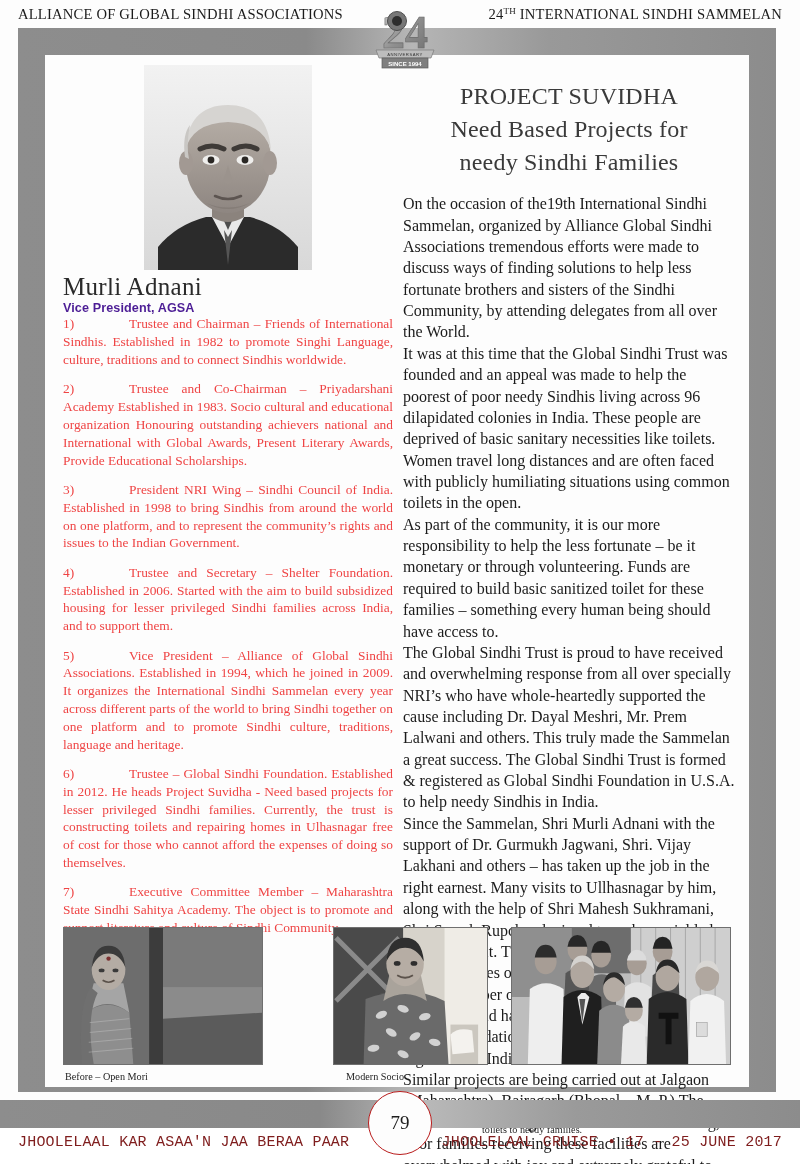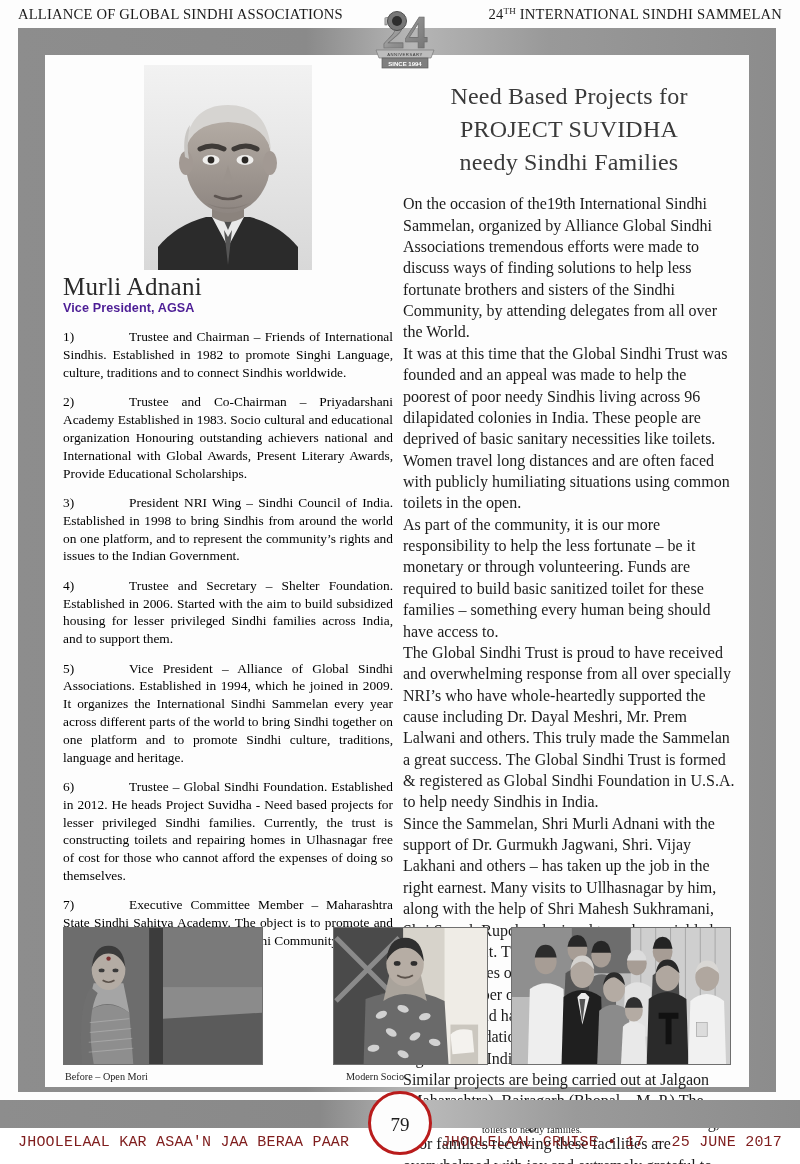--- a/index.html
+++ b/index.html
@@ -88,25 +88,24 @@
     font-family: "Liberation Sans", sans-serif;
     font-size: 12.6px;
     font-weight: bold;
     color: #4c1d95;
     margin-top: 1px;
     letter-spacing: .1px;
   }
 
   
   .bio {
-    margin-top: 13px;
     font-size: 13.4px;
     line-height: 1.33;
     text-align: justify;
-    color: #000000;
+    color: #ef4444;
   }
   .bio p { margin-bottom: 11.5px; }
   .bio .num { display: inline-block; width: 66px; }
 
   
   .headline {
     text-align: center;
     font-family: "Liberation Serif", serif;
     font-size: 24px;
     line-height: 1.38;
@@ -157,21 +156,21 @@
   .footbar {
     position: absolute;
     left: 0; top: 1100px;
     width: 800px; height: 28px;
     background: linear-gradient(90deg,#8d8d8d 0%, #898989 40%, #b9b9b9 53%, #9a9a9a 72%, #8c8c8c 100%);
   }
   .pagenum {
     position: absolute;
     left: 368px; top: 1091px;
     width: 64px; height: 64px;
-    border: 3px solid #b91c1c;
+    border: 1px solid #b91c1c;
     border-radius: 50%;
     background: #fdfdfd;
     text-align: center;
     line-height: 62px;
     font-size: 19px;
     color: #1e1e1e;
     z-index: 9;
   }
   .footline {
     position: absolute;
@@ -273,22 +272,22 @@
         <p><span class="num">3)</span><span>President NRI Wing – Sindhi Council of  India. Established in 1998 to bring Sindhis from around the world on one platform, and to represent the community’s rights and issues to the Indian Government.</span></p>
         <p><span class="num">4)</span><span>Trustee and Secretary – Shelter Foundation. Established in 2006. Started with the aim to build subsidized housing for lesser privileged Sindhi families across  India, and to support them.</span></p>
         <p><span class="num">5)</span><span>Vice President – Alliance of Global Sindhi Associations. Established in 1994, which he joined in 2009. It organizes the International Sindhi Sammelan every year across different parts of the world to bring Sindhi together on one platform and to promote Sindhi culture, traditions, language and heritage.</span></p>
         <p><span class="num">6)</span><span>Trustee – Global Sindhi Foundation. Established in 2012. He heads Project Suvidha -  Need based projects for lesser privileged Sindhi families. Currently, the trust is constructing toilets and repairing homes in Ulhasnagar free of cost for those who cannot afford the expenses of doing so themselves.</span></p>
         <p><span class="num">7)</span><span>Executive Committee Member – Maharashtra State Sindhi Sahitya Academy. The object is to promote and support literature and culture of Sindhi Community.</span></p>
       </div>
     </div>
 
     <div class="col-right">
       <div class="headline">
+        <div>PROJECT SUVIDHA</div>
         <div>Need Based Projects for</div>
-        <div>PROJECT SUVIDHA</div>
         <div>needy Sindhi Families</div>
       </div>
 
       <div class="body-copy">
         <p>On the occasion of the19th International Sindhi Sammelan, organized by Alliance Global Sindhi Associations tremendous efforts were made to discuss ways of finding solutions to help less fortunate brothers and sisters of the Sindhi Community, by attending delegates from all over the World.</p>
         <p>It was at this time that the Global Sindhi Trust was founded and an appeal was made to help the poorest of poor needy Sindhis living across 96 dilapidated colonies in India. These people are deprived of basic sanitary necessities like toilets. Women travel long distances and are often faced with publicly humiliating situations using common toilets in the open.</p>
         <p>As part of the community, it is our more responsibility to help the less fortunate – be it monetary or through volunteering. Funds are required to build basic sanitized toilet for these families – something every human being should have access to.</p>
         <p>The Global Sindhi Trust is proud to have received and overwhelming response from all over specially NRI’s who have whole-heartedly supported the cause including Dr. Dayal Meshri, Mr. Prem Lalwani and others. This truly made the Sammelan a great success. The Global Sindhi Trust is formed &amp; registered as Global Sindhi Foundation in U.S.A. to help needy Sindhis in India.</p>
         <p>Since the Sammelan, Shri Murli Adnani with the support of Dr. Gurmukh Jagwani, Shri. Vijay Lakhani and others – has taken up the job in the right earnest. Many visits to Ullhasnagar by him, along with the help of Shri Mahesh Sukhramani, Shri Suresh Rupchandani and team have yielded positive result. The construction of modern toilets in the premises of the lesser privileged begun soon after. A number of toilets have since been completed and handed over free of cost. The Global Foundation (Trust) is also formed and registered in India.</p>
         <p>Similar projects are being carried out at Jalgaon (Maharashtra), Bairagarh (Bhopal – M. P.) The work of constructing more toilets is in full swing, poor families receiving these facilities are overwhelmed with joy and extremely grateful to the teams and donors..</p>

